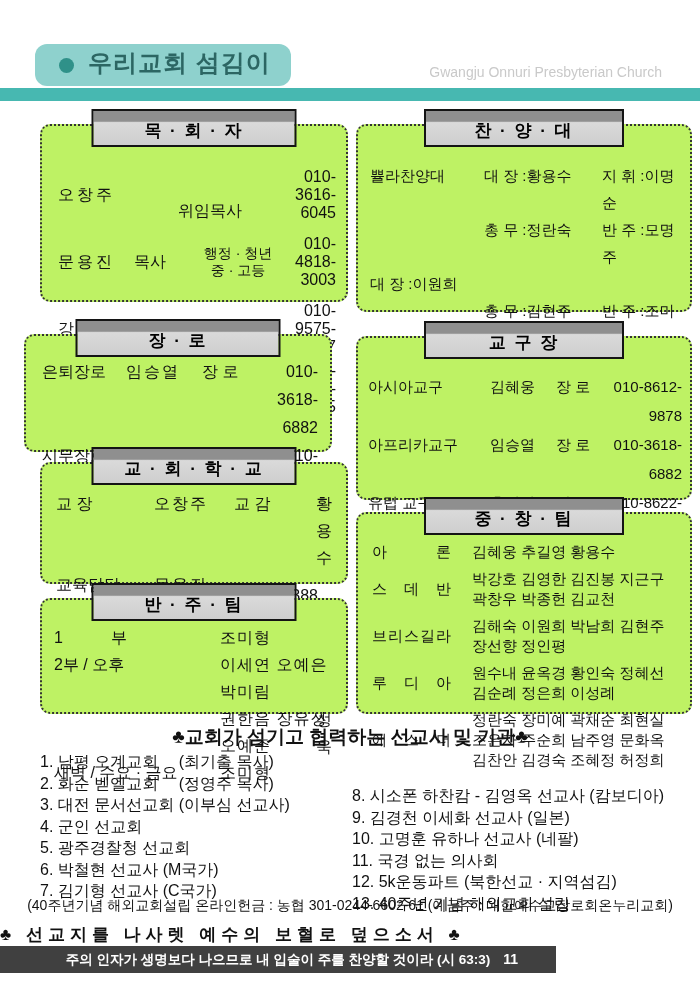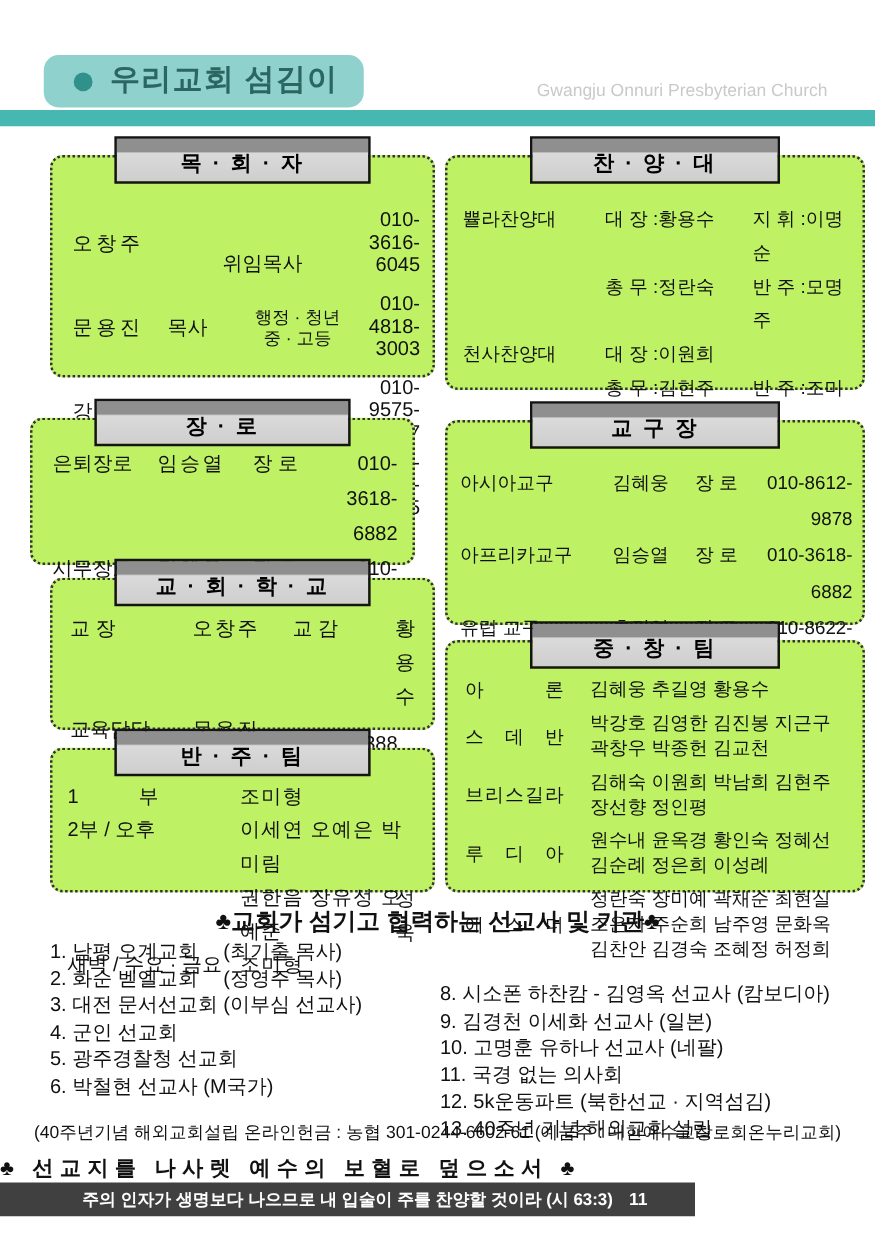--- a/index.html
+++ b/index.html
@@ -50,21 +50,21 @@
   
   .box-school { left:40px; top:462px; width:308px; height:122px; padding:26px 8px 6px 14px; font-size:16px; }
   .s-row { display:flex; line-height:27px; }
   .s-l1 { width:98px; }
   .s-n1 { width:80px; letter-spacing:2px; }
   .s-l2 { width:82px; }
   .s-n2 { flex:1; letter-spacing:2px; }
 
   
   .box-accomp { left:40px; top:598px; width:308px; height:116px; padding:24px 8px 6px 12px; font-size:16px; }
-  .a-row { display:flex; line-height:27px; }
+  .a-row { display:flex; line-height:27px;gap:28px; }
   .a-label { width:138px; }
   .a-names { flex:1; letter-spacing:1px; }
 
   
   .box-choir { left:356px; top:124px; width:336px; height:188px; padding:36px 6px 6px 12px; font-size:15px; }
   .c-row { display:flex; line-height:27px; }
   .c-group { width:114px; }
   .c-1 { width:118px; }
   .c-2 { flex:1; }
 
@@ -146,21 +146,20 @@
       <span class="c-group">쁄라찬양대</span>
       <span class="c-1">대 장 :황용수</span>
       <span class="c-2">지 휘 :이명순</span>
     </div>
     <div class="c-row">
       <span class="c-group"></span>
       <span class="c-1">총 무 :정란숙</span>
       <span class="c-2">반 주 :모명주</span>
     </div>
     <div class="c-row">
-      <span class="c-group">천사찬양대</span>
       <span class="c-1">대 장 :이원희</span>
       <span class="c-2"></span>
     </div>
     <div class="c-row">
       <span class="c-group"></span>
       <span class="c-1">총 무 :김현주</span>
       <span class="c-2">반 주 :조미형</span>
     </div>
     <div class="c-row">
       <span class="c-group">아이노스찬양팀</span>
@@ -324,20 +323,21 @@
   </div>
 
   <div class="mission-title">♣교회가 섬기고 협력하는 선교사 및 기관♣</div>
   <div class="mission-left">
     <div>1. 남평 오계교회　 (최기출 목사)</div>
     <div>2. 화순 벧엘교회　 (정영주 목사)</div>
     <div>3. 대전 문서선교회 (이부심 선교사)</div>
     <div>4. 군인 선교회</div>
     <div>5. 광주경찰청 선교회</div>
     <div>6. 박철현 선교사 (M국가)</div>
+    <div>7. 김기형 선교사 (C국가)</div>
   </div>
   <div class="mission-right">
     <div>8. 시소폰 하찬캄 - 김영옥 선교사 (캄보디아)</div>
     <div>9. 김경천 이세화 선교사 (일본)</div>
     <div>10. 고명훈 유하나 선교사 (네팔)</div>
     <div>11. 국경 없는 의사회</div>
     <div>12. 5k운동파트 (북한선교 · 지역섬김)</div>
     <div>13. 40주년 기념 해외교회 설립</div>
   </div>
   <div class="account-line">(40주년기념 해외교회설립 온라인헌금 : 농협 301-0244-6602-61 (예금주 : 대한예수교장로회온누리교회)</div>

